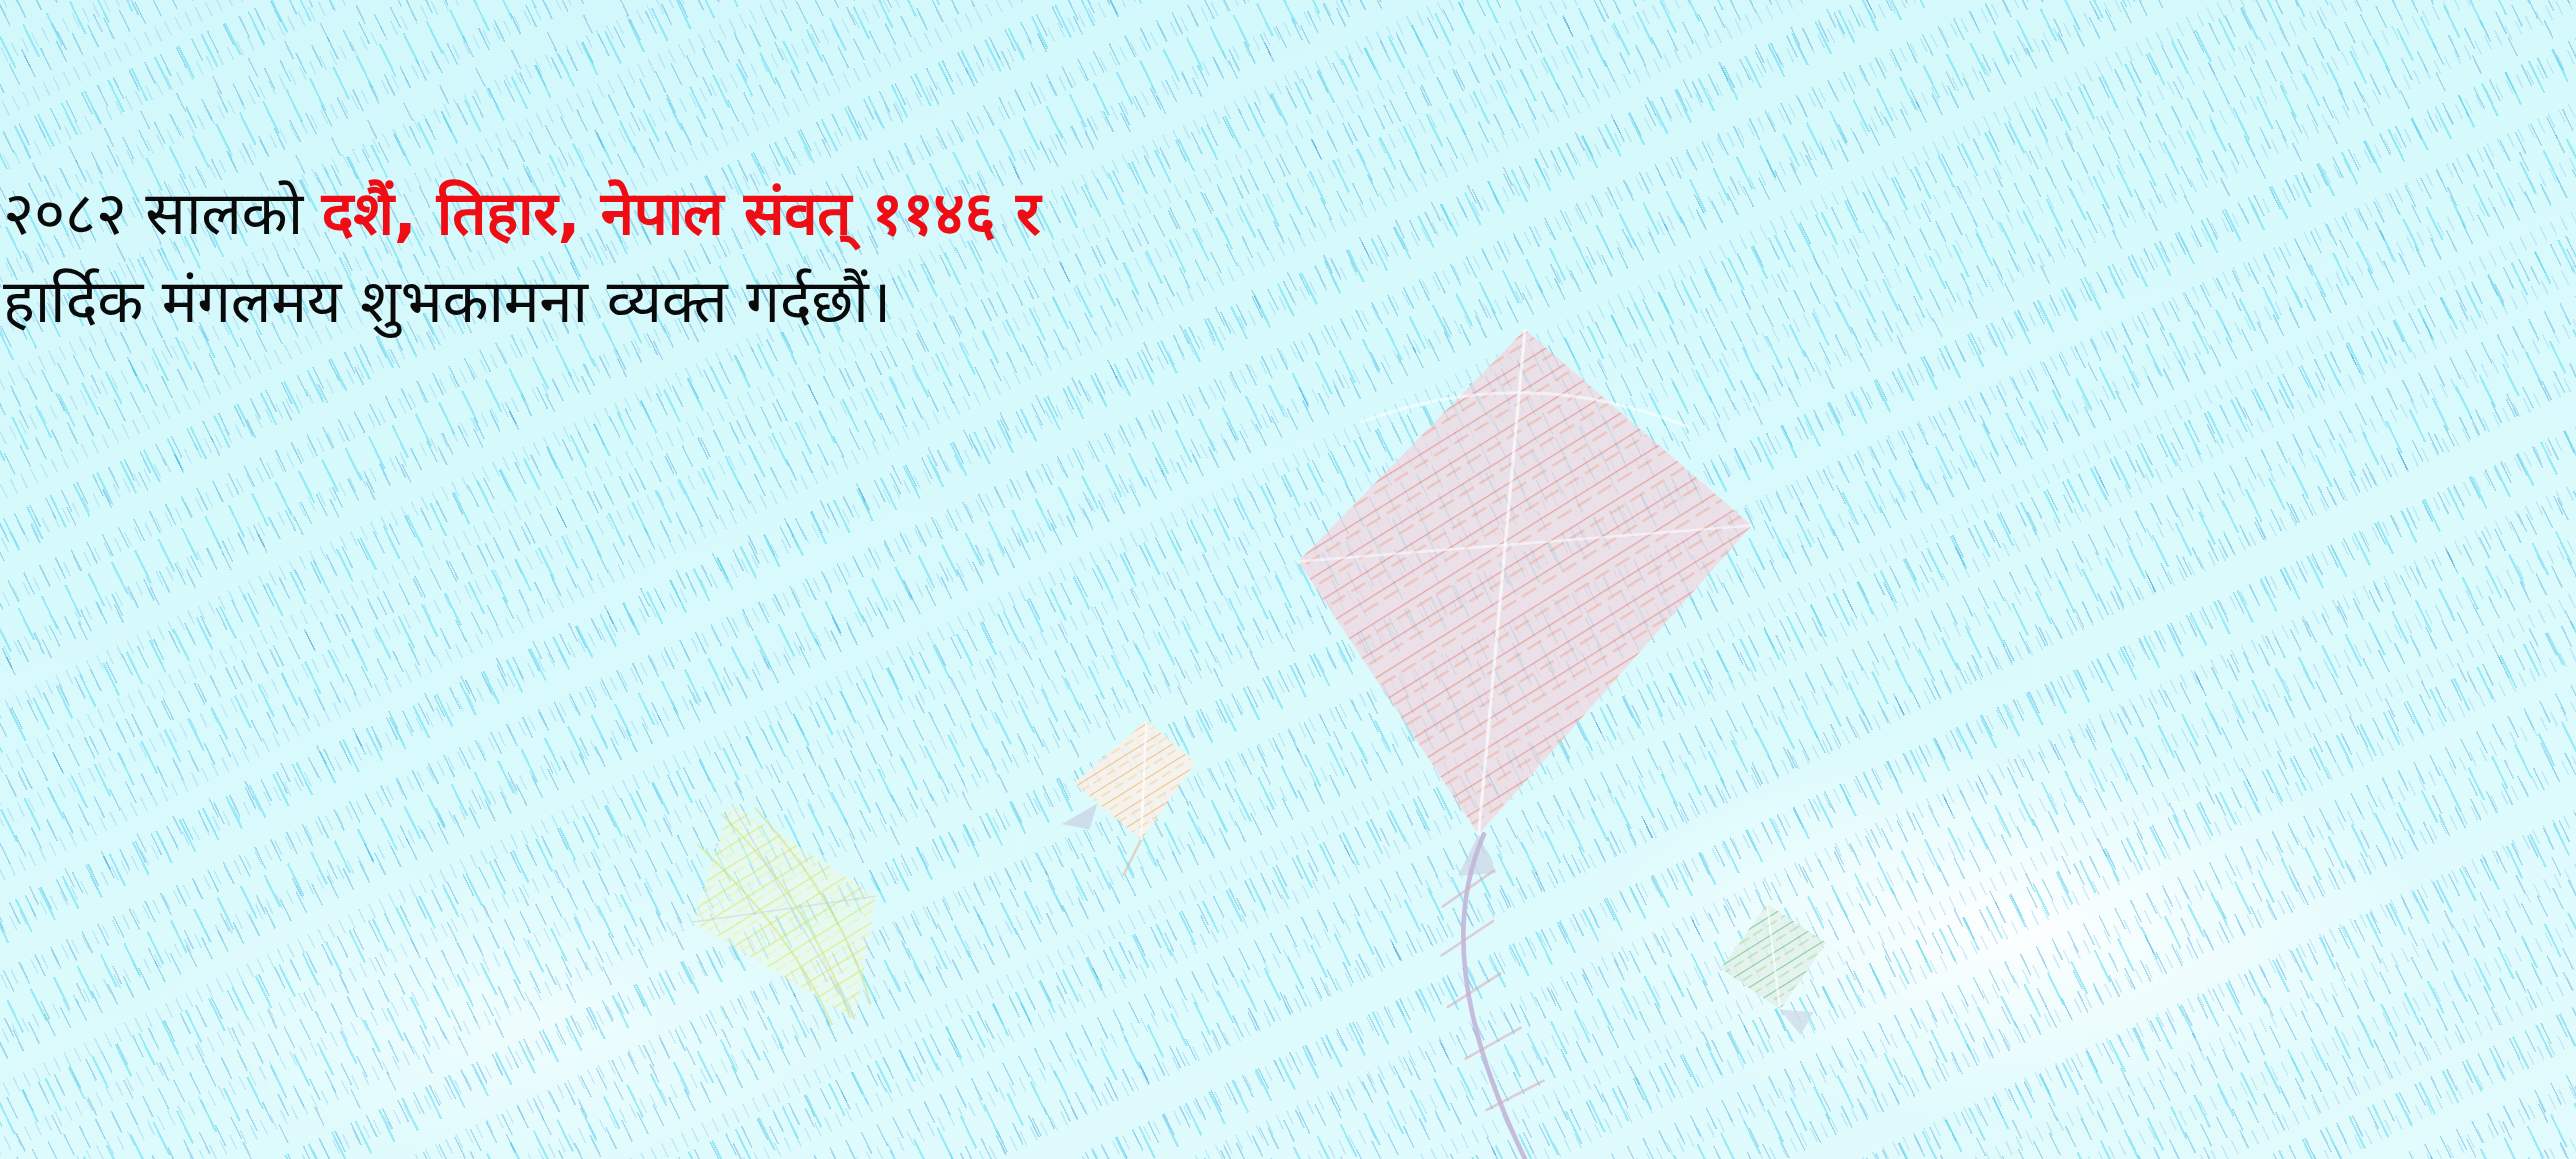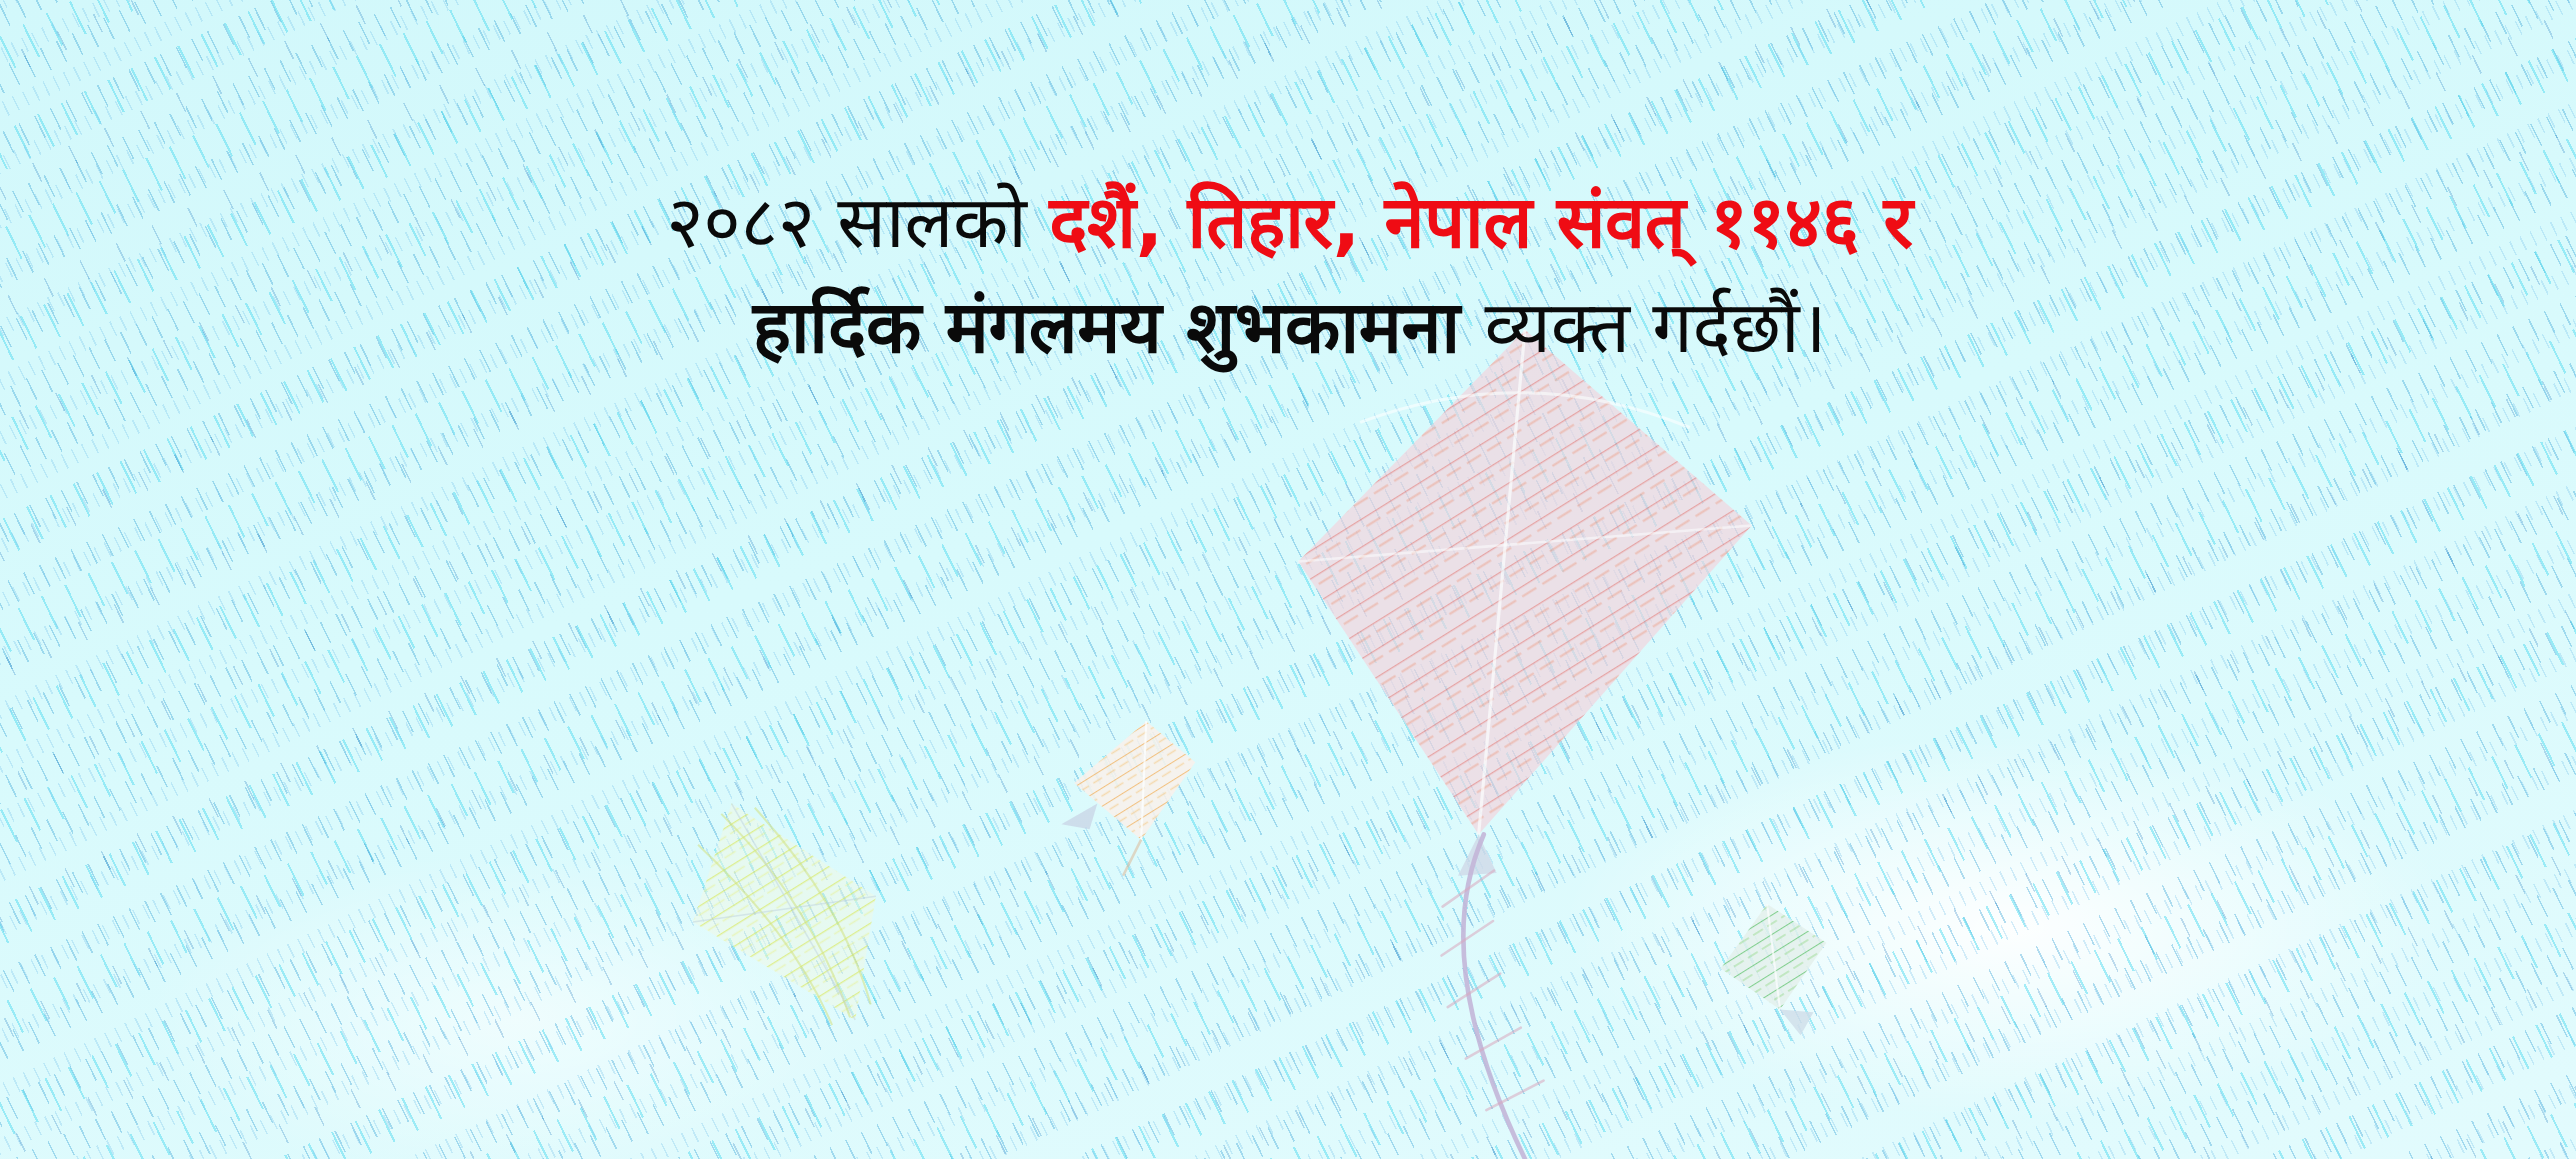--- a/index.html
+++ b/index.html
@@ -78,33 +78,33 @@
     pointer-events: none;
   }
   .kites svg { display: block; width: 100%; height: 100%; }
 
   
   .message {
     position: absolute;
     left: 3px;
     right: 0;
     top: 170px;
-    text-align: center;
+    text-align: left;
     line-height: 1.46;
     color: #0a0a0a;
-    font-size: 72px;
+    font-size: 60px;
     letter-spacing: -0.3px;
     font-family: "DejaVu Sans", "Liberation Sans", sans-serif;
   }
   .message .ln { display: block; white-space: nowrap; }
   .hl {
     color: #ef0c14;
     font-weight: 700;
   }
-  .bold { font-weight: 700; }
+  .bold { font-weight: 400; }
 </style>
 </head>
 <body>
 
 <div id="stage">
 
   <div class="sky"></div>
 
   <div class="hatch h1"></div>
   <div class="hatch h2"></div>

